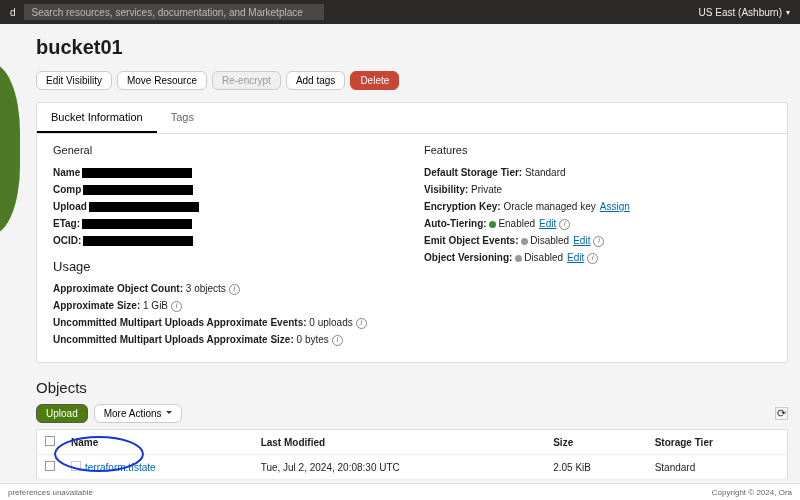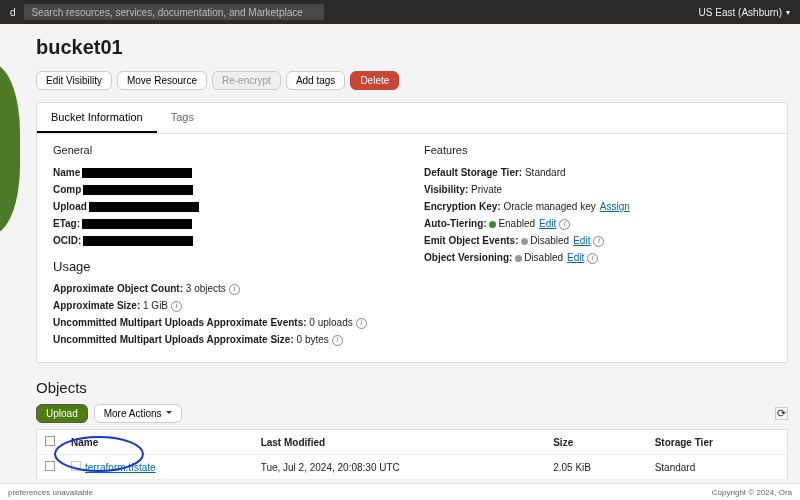--- a/index.html
+++ b/index.html
@@ -35,21 +35,21 @@
 .dot.gray { background: #999; }
 .objects-section { margin-top: 16px; }
 .objects-section h2 { font-size: 15px; margin-bottom: 8px; }
 .obj-toolbar { display: flex; gap: 6px; margin-bottom: 6px; align-items: center; }
 .btn.primary { background: #4d7c0f; color: #fff; border-color: #555; }
 .btn.drop::after { content: ""; display: inline-block; margin-left: 4px; border: 3px solid transparent; border-top-color: #333; vertical-align: middle; }
 .table { width: 100%; border: 1px solid #ddd; border-collapse: collapse; background: #fff; font-size: 10px; }
 .table th, .table td { text-align: left; padding: 6px 8px; border-bottom: 1px solid #eee; }
 .table th { font-weight: 600; font-size: 10px; }
 .chk { width: 10px; height: 10px; border: 1px solid #999; display: inline-block; background: #fff; }
-.obj-link { color: #0066b3; text-decoration: underline; cursor: pointer; }
+.obj-link { color: #0066b3; cursor: pointer; }
 .circle-annot { position: absolute; border: 2px solid #1536d6; border-radius: 50%; width: 90px; height: 36px; pointer-events: none; }
 .footer { position: absolute; bottom: 0; left: 0; right: 0; height: 14px; background: #fff; border-top: 1px solid #ddd; font-size: 8px; color: #666; display: flex; justify-content: space-between; align-items: center; padding: 8px 8px; }
 .square-icon { display:inline-flex; width:13px; height:13px; border:1px solid #ccc; align-items:center; justify-content:center; margin-left:auto; }
 </style>
 </head>
 <body>
 
 <div class="topbar">
   <div class="topbar-left">
     <span>d</span>

